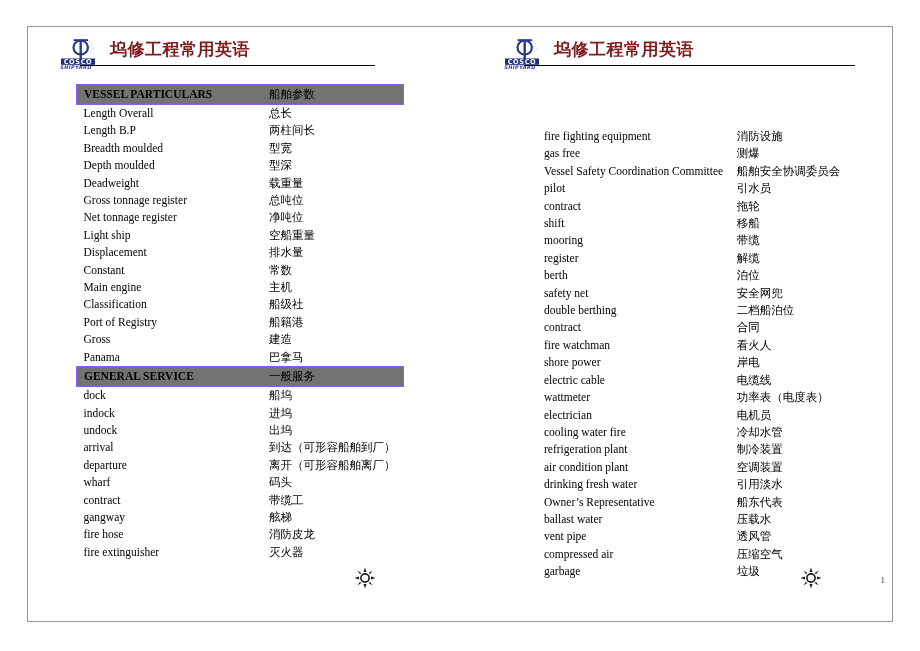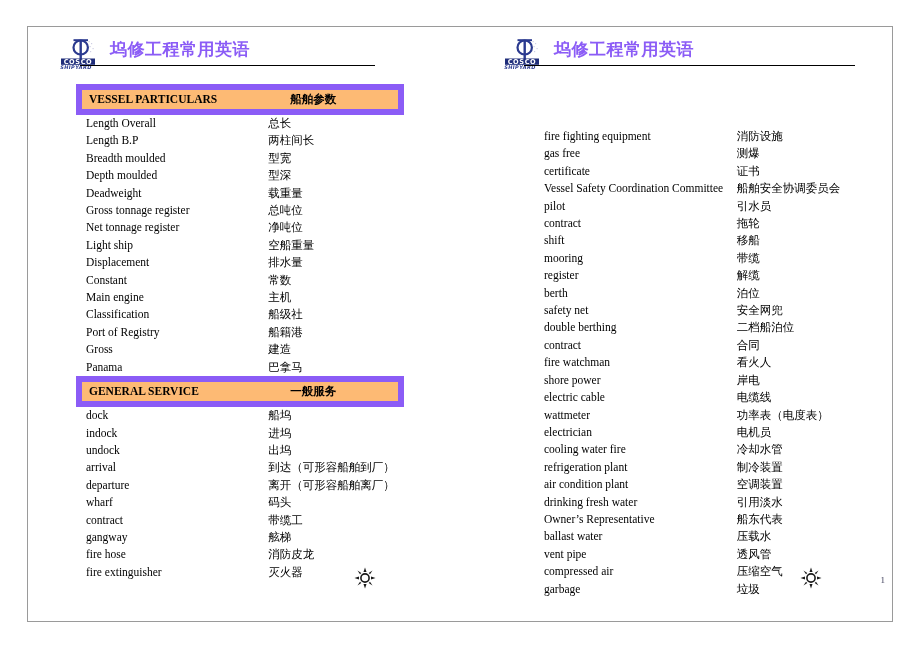--- a/index.html
+++ b/index.html
@@ -71,21 +71,21 @@
   }
   .slide-left .title-wrap  { left: 83px; right: 85px; }
   .slide-right .title-wrap { left: 94px; right: 38px; }
 
   .doc-title {
     font-family: "DejaVu Sans", "Liberation Sans", sans-serif;
     font-size: 17px;
     font-weight: bold;
     letter-spacing: 0.5px;
     line-height: 22px;
-    color: #8b5cf6;
+    color: #7f1d1d;
     white-space: nowrap;
   }
   .title-rule {
     position: absolute;
     left: -30px;
     right: 0;
     bottom: 2px;
     height: 0;
     border-top: 1.5px solid #000000;
   }
@@ -114,35 +114,35 @@
     font-size: 11.5px;
     line-height: 17.4px;
     height: 17.4px;
     vertical-align: middle;
     white-space: nowrap;
   }
   .vocab-table .col-en { width: 57%; }
   .vocab-table .col-zh { width: 43%; }
 
   tr.section-row td {
-    background: #fdba74;
+    background: #737373;
     font-weight: bold;
-    border: 6px solid #8b5cf6;
+    border: 1px solid #8b5cf6;
     height: 19px;
     line-height: 19px;
     font-size: 11.5px;
   }
   tr.section-row td.col-en { border-right: none; }
   tr.section-row td.col-zh { border-left: none; }
 
   .zh {
     font-family: "DejaVu Sans", "Liberation Sans", sans-serif;
     font-size: 11.5px;
   }
-  tr.section-row .zh { font-weight: bold; margin-left: 22px; }
+  tr.section-row .zh { font-weight: normal; }
 
   
   .footer-ornament {
     position: absolute;
     bottom: 33px;
     width: 22px;
     height: 22px;
   }
   .slide-left .footer-ornament  { left: 327px; }
   .slide-right .footer-ornament { left: 340px; }
@@ -350,24 +350,20 @@
       <tbody>
           <tr class="entry-row">
             <td class="col-en">fire fighting equipment</td>
             <td class="col-zh"><span class="zh">消防设施</span></td>
           </tr>
           <tr class="entry-row">
             <td class="col-en">gas free</td>
             <td class="col-zh"><span class="zh">测爆</span></td>
           </tr>
           <tr class="entry-row">
-            <td class="col-en">certificate</td>
-            <td class="col-zh"><span class="zh">证书</span></td>
-          </tr>
-          <tr class="entry-row">
             <td class="col-en">Vessel Safety Coordination Committee</td>
             <td class="col-zh"><span class="zh">船舶安全协调委员会</span></td>
           </tr>
           <tr class="entry-row">
             <td class="col-en">pilot</td>
             <td class="col-zh"><span class="zh">引水员</span></td>
           </tr>
           <tr class="entry-row">
             <td class="col-en">contract</td>
             <td class="col-zh"><span class="zh">拖轮</span></td>

